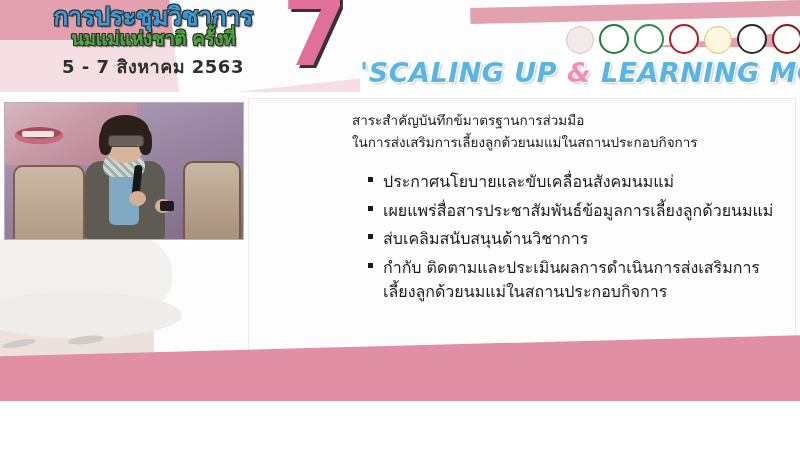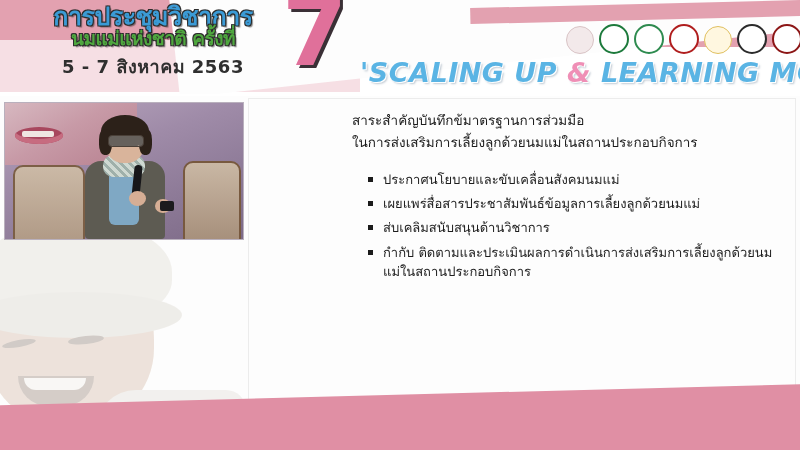--- a/index.html
+++ b/index.html
@@ -7,21 +7,21 @@
     margin: 0;
     padding: 0;
     background: #ffffff;
   }
   body {
     font-family: "DejaVu Sans", "Liberation Sans", sans-serif;
   }
   #slide {
     position: relative;
     width: 800px;
-    height: 450px;
+    height: 401px;
     overflow: hidden;
     background: #fdfdfd;
   }
 
   
   .header {
     position: absolute;
     left: 0; top: 0;
     width: 800px;
     height: 96px;
@@ -369,21 +369,21 @@
     z-index: 5;
     margin: 0;
     padding: 0;
     list-style: none;
   }
   .bullet-list li {
     position: relative;
     padding-left: 15px;
     margin-bottom: 5px;
     color: #1d1d1d;
-    font-size: 13px;
+    font-size: 16px;
     line-height: 1.48;
   }
   .bullet-list li::before {
     content: "";
     position: absolute;
     left: 0; top: 7px;
     width: 5px; height: 5px;
     background: #1b1b1b;
   }
 

